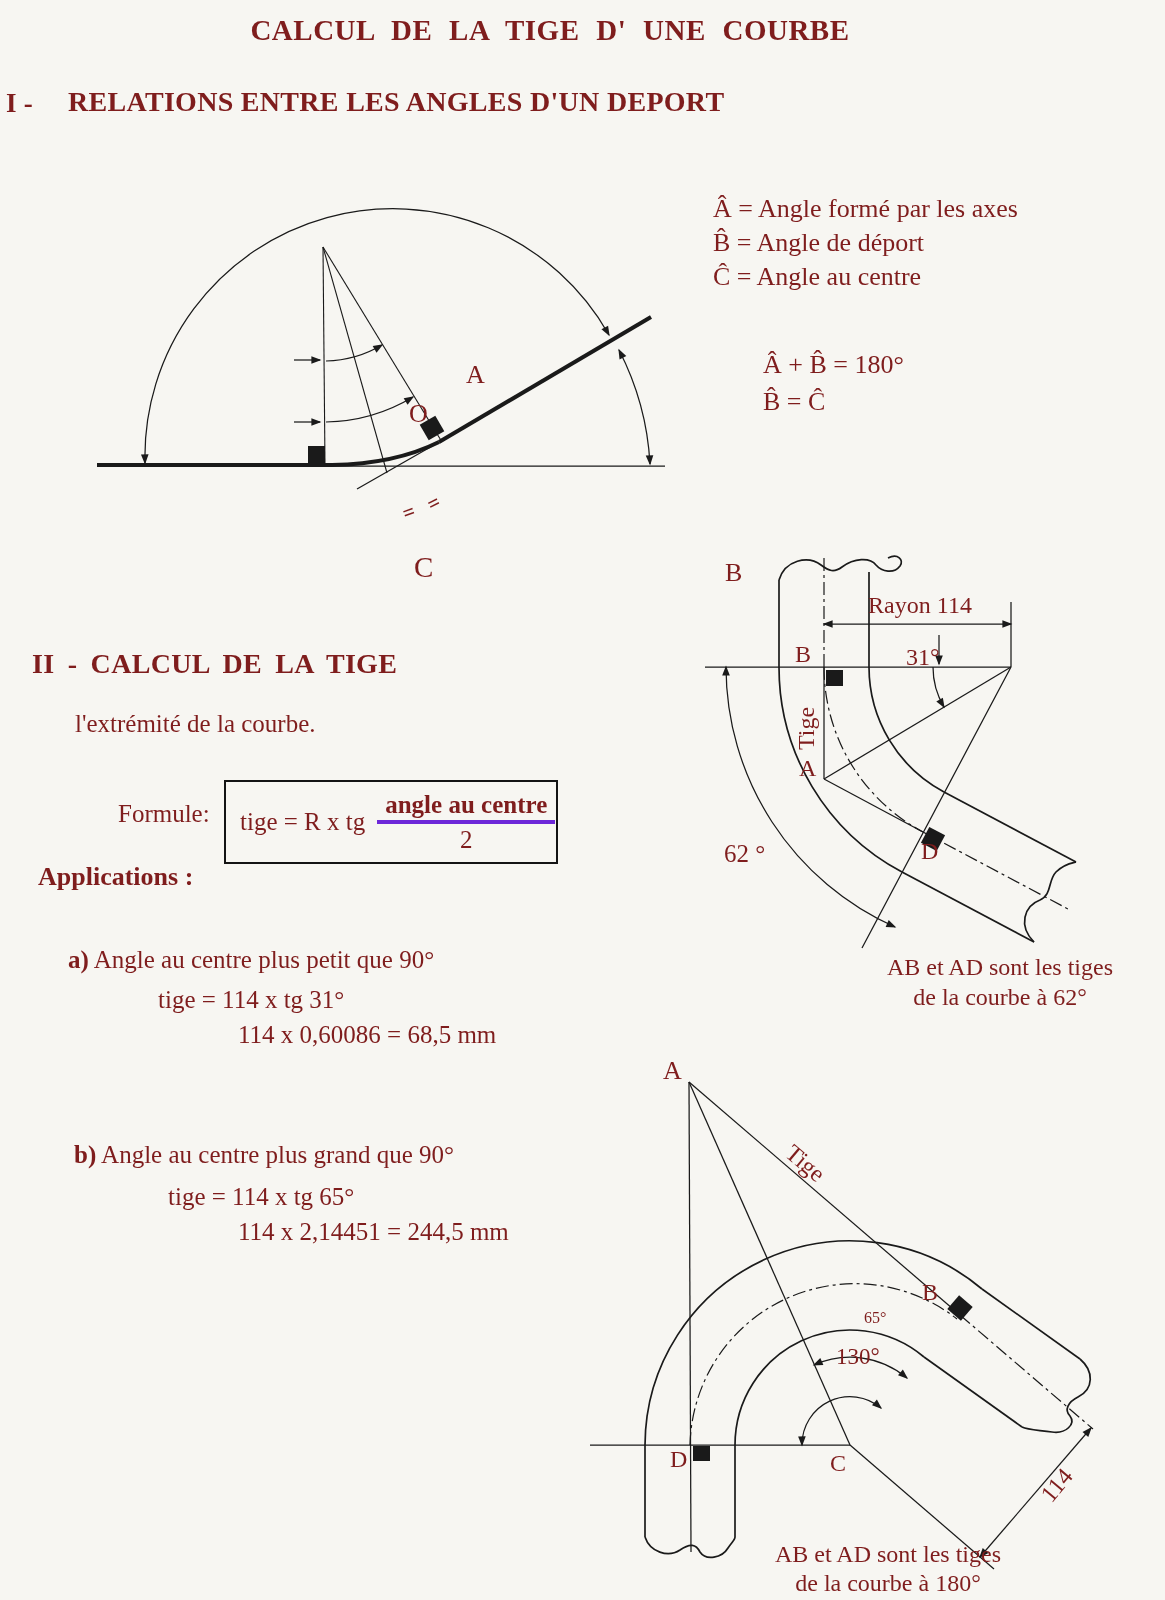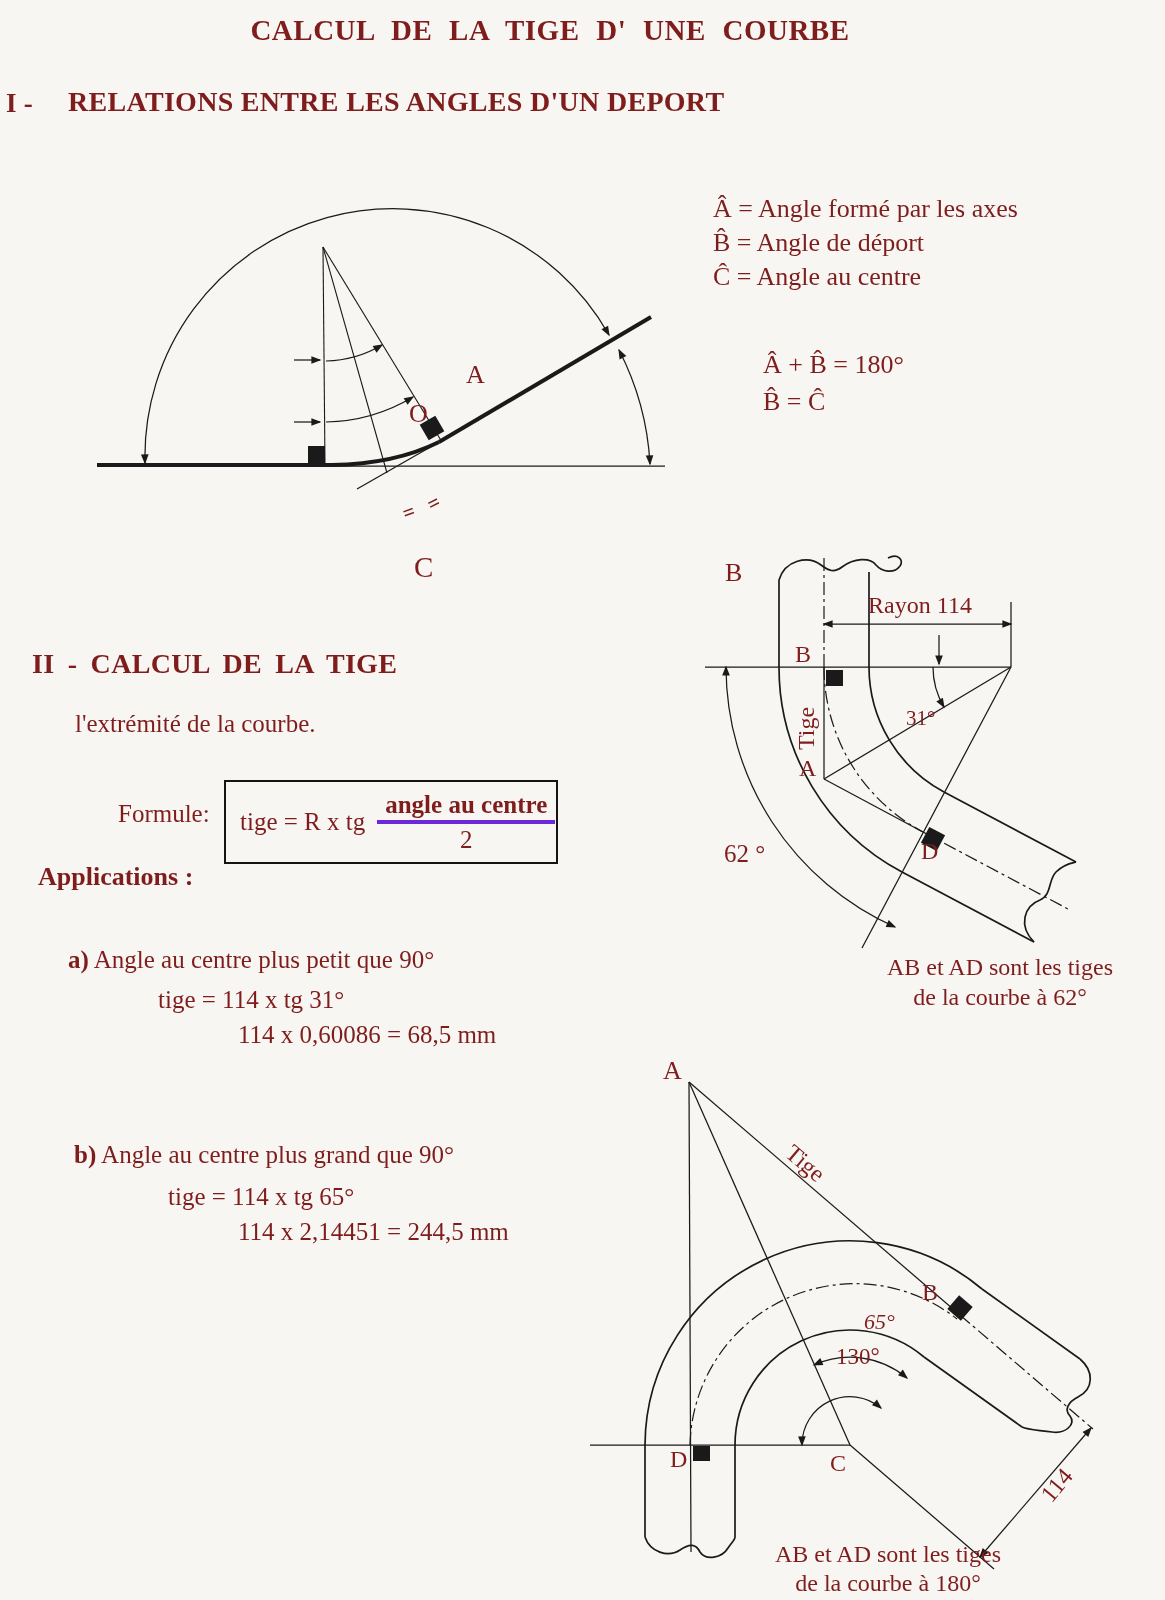--- a/index.html
+++ b/index.html
@@ -123,21 +123,21 @@
     <path class="s thin" d="M319,85 L319,114" marker-end="url(#ar2)"></path>
     <path class="s thin" d="M313,117 A78,78 0 0 0 324,157" marker-end="url(#ar2)"></path>
     <path class="s thin" d="M106,117 A285,285 0 0 0 275,377" marker-start="url(#ar2)" marker-end="url(#ar2)"></path>
     <rect class="fill" x="206" y="120" width="17" height="16"></rect>
     <polygon class="fill" points="316.7,301.1 300.9,292.7 309.3,276.9 325.1,285.3"></polygon>
   </svg>
   <div class="abs ctr" style="left:845px;top:592px;width:150px;font-size:24px;">Rayon 114</div>
   <span class="abs diag-label" style="left:795px;top:641px;font-size:24px;">B</span>
   <div class="abs ctr" style="left:771px;top:715px;width:70px;font-size:24px;transform:rotate(-90deg);">Tige</div>
   <span class="abs diag-label" style="left:799px;top:755px;font-size:24px;">A</span>
-  <span class="abs diag-label" style="left:906px;top:706px;font-size:21px;">31°</span>
+  <span class="abs diag-label" style="left:906px;top:644px;font-size:24px;">31°</span>
   <span class="abs diag-label" style="left:921px;top:838px;font-size:24px;">D</span>
   <span class="abs diag-label" style="left:724px;top:840px;font-size:25px;">62 °</span>
   <div class="abs caption ctr" style="left:845px;top:952px;width:310px;">
     <div>AB et AD sont les tiges</div>
     <div>de la courbe à 62°</div>
   </div>
 
   <div class="abs h1" style="left:32px;top:648px;word-spacing:6px;">II - CALCUL DE LA TIGE</div>
   <div class="abs body-text" style="left:75px;top:706px;line-height:35px;">
     <div>l'extrémité de la courbe.</div>
@@ -193,21 +193,21 @@
     <path class="s thin" d="M290,405 L434,529"></path>
     <path class="s thin" d="M420,517 L531,388" marker-start="url(#ar3)" marker-end="url(#ar3)"></path>
     <path class="s thin" d="M254,325 A88,88 0 0 1 347,338" marker-start="url(#ar3)" marker-end="url(#ar3)"></path>
     <path class="s thin" d="M242,405 A48,48 0 0 1 321,368" marker-start="url(#ar3)" marker-end="url(#ar3)"></path>
     <rect class="fill" x="133" y="406" width="17" height="15"></rect>
     <polygon class="fill" points="412.7,267.1 400.9,280.7 387.3,268.9 399.1,255.3"></polygon>
   </svg>
   <span class="abs diag-label" style="left:663px;top:1056px;font-size:26px;">A</span>
   <div class="abs ctr" style="left:770px;top:1150px;width:70px;font-size:24px;transform:rotate(40deg);">Tige</div>
   <span class="abs diag-label" style="left:922px;top:1279px;font-size:24px;">B</span>
-  <span class="abs diag-label" style="left:864px;top:1309px;font-size:22px;font-style:italic;">65°</span>
+  <span class="abs diag-label" style="left:864px;top:1309px;font-size:16px;">65°</span>
   <span class="abs diag-label" style="left:836px;top:1344px;font-size:23px;">130°</span>
   <span class="abs diag-label" style="left:670px;top:1446px;font-size:24px;">D</span>
   <span class="abs diag-label" style="left:830px;top:1450px;font-size:24px;">C</span>
   <div class="abs ctr" style="left:1032px;top:1472px;width:50px;font-size:24px;transform:rotate(-50deg);">114</div>
   <div class="abs caption ctr" style="left:733px;top:1540px;width:310px;line-height:29px;">
     <div>AB et AD sont les tiges</div>
     <div>de la courbe à 180°</div>
   </div>
 
 </div>

